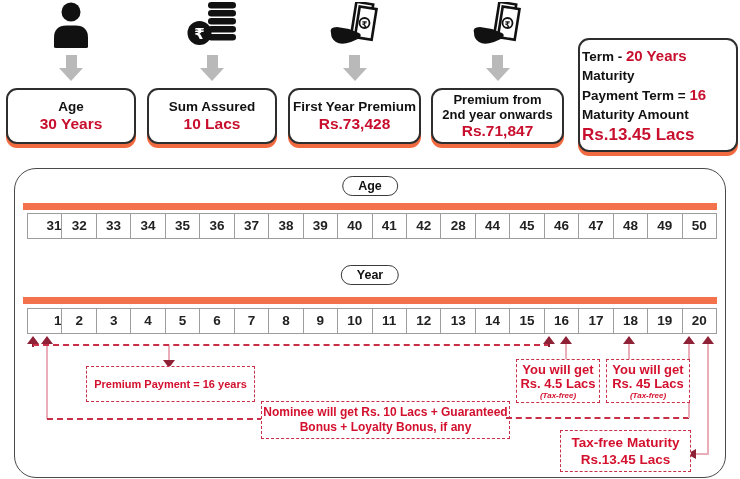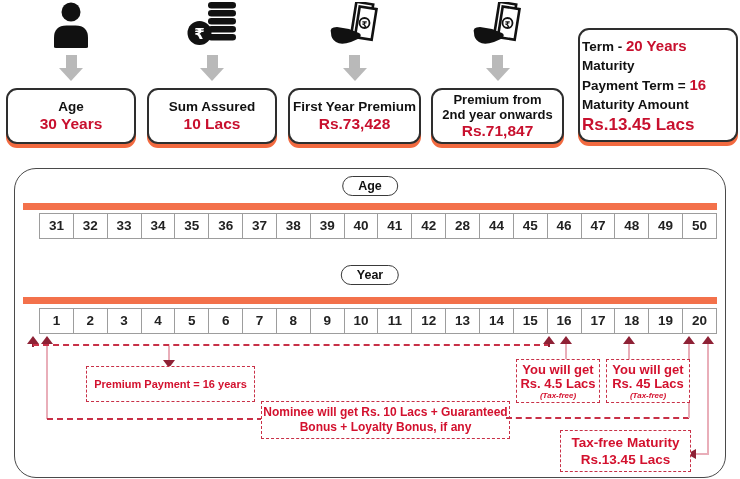--- a/index.html
+++ b/index.html
@@ -14,37 +14,37 @@
   .gray-arrow .shaft{width:11px;height:13px;background:#b9b9b9;margin:0 auto;}
   .gray-arrow .head{width:0;height:0;border-left:12px solid transparent;
       border-right:12px solid transparent;border-top:13px solid #b9b9b9;}
   .card{background:#fff;border:2px solid #2e2e2e;border-radius:11px;
       box-shadow:0 4px 0 0 #F26A40;height:48px;display:flex;flex-direction:column;
       justify-content:center;padding:2px;}
   .card-label{font-size:13.5px;font-weight:700;line-height:16px;color:#111;}
   .card-label.small{font-size:13px;line-height:15px;}
   .card-value{font-size:15.5px;font-weight:700;color:#C8102E;line-height:18px;}
 
-  .summary{position:absolute;left:578px;top:28px;width:152px;height:104px;padding:3px 2px;}
+  .summary{position:absolute;left:578px;top:38px;width:152px;height:104px;padding:3px 2px;}
   .s-line{font-size:13.5px;font-weight:700;line-height:19px;color:#111;}
   .red{color:#C8102E;}
   .s-line .red{font-size:15px;}
   .s-line.big{font-size:17px;color:#C8102E;line-height:21px;}
 
   
   .panel{position:absolute;left:14px;top:168px;width:710px;height:308px;
       border:1.6px solid #4a4a4a;border-radius:22px;background:#fff;}
   .pill{position:absolute;left:50%;transform:translateX(-50%);
       border:1.4px solid #3a3a3a;border-radius:10px;padding:2px 15px;
       font-size:12.5px;font-weight:600;background:#fff;}
   .obar{position:absolute;left:8px;width:694px;height:7px;background:#F3714B;}
   .cells{position:absolute;left:8px;width:694px;display:flex;}
   .cell{flex:1;height:24px;line-height:24px;border:1px solid #9d9d9d;margin-left:-1px;
       text-align:center;font-size:13.5px;font-weight:600;color:#222;background:#fff;}
-  .cell:first-child{margin-left:16px;}
+  .cell:first-child{margin-left:4px;text-align:right;}
 
   
   .uphead{position:absolute;width:0;height:0;border-left:6px solid transparent;
       border-right:6px solid transparent;border-bottom:8px solid #8E2135;}
   .downhead{position:absolute;width:0;height:0;border-left:6px solid transparent;
       border-right:6px solid transparent;border-top:8px solid #8E2135;}
   .lefthead{position:absolute;width:0;height:0;border-top:5px solid transparent;
       border-bottom:5px solid transparent;border-right:9px solid #8E2135;}
   .stem{position:absolute;width:2px;background:#E9AEB9;}
   .stem.dark{background:#8E2135;}

